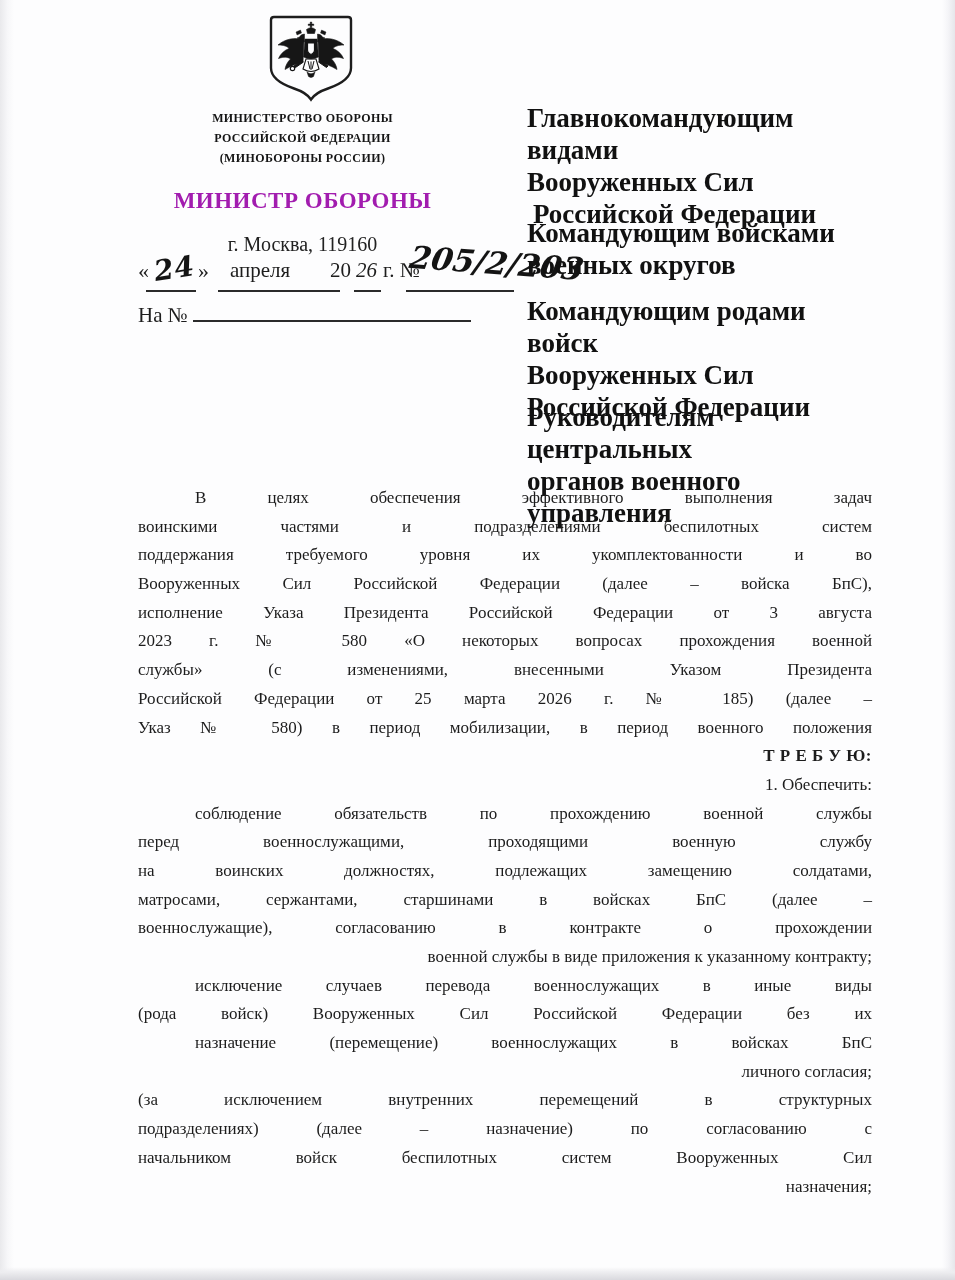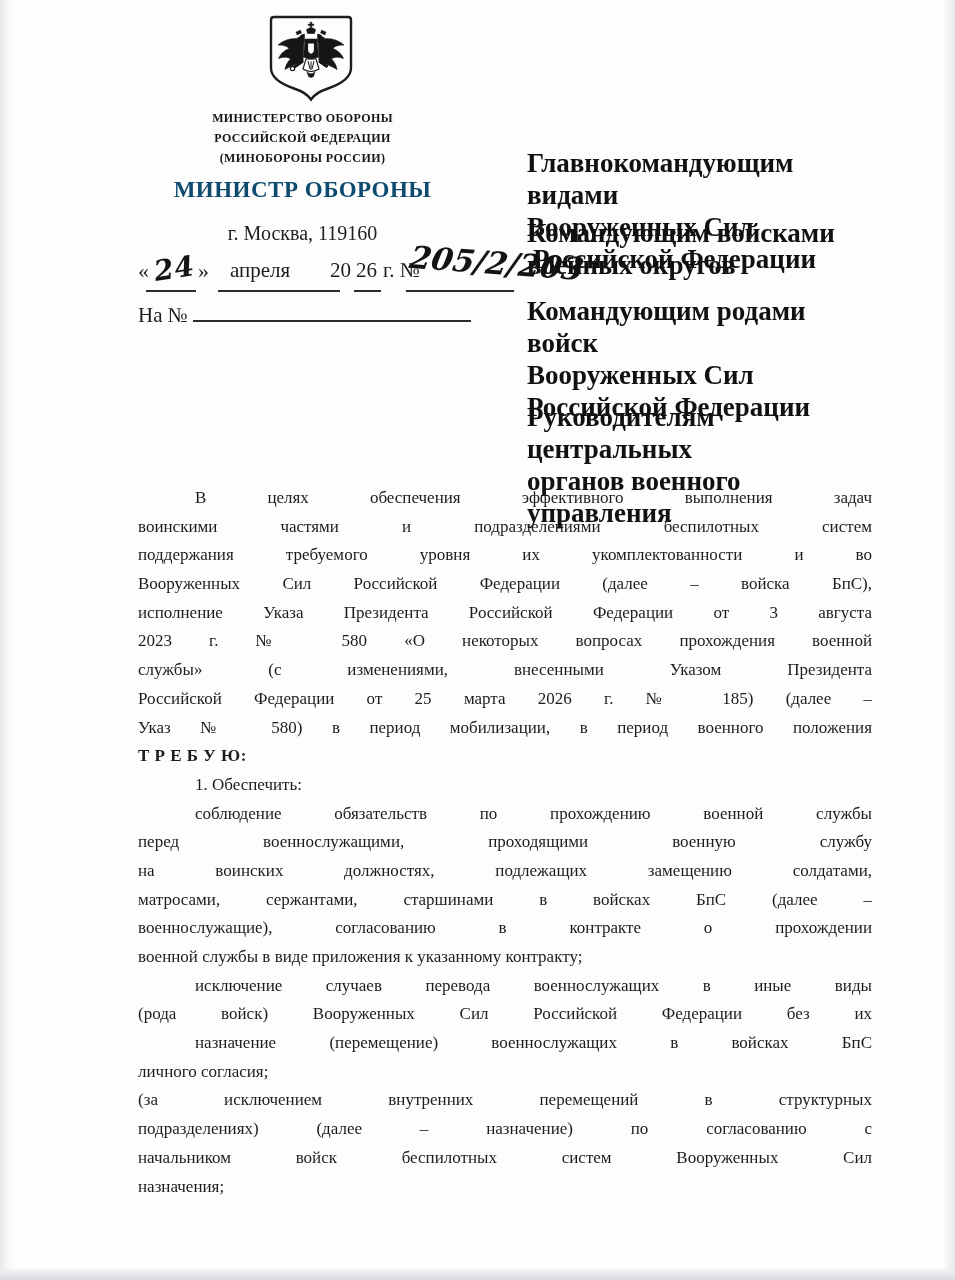--- a/index.html
+++ b/index.html
@@ -9,47 +9,47 @@
   
   .edge{position:absolute;pointer-events:none;}
   .edge-left{left:0;top:0;width:14px;height:1280px;background:linear-gradient(to right,#e9e9ec,#f7f7f9 55%,rgba(255,255,255,0));}
   .edge-right{right:0;top:0;width:13px;height:1280px;background:linear-gradient(to left,#e6e6ea,#f5f5f8 55%,rgba(255,255,255,0));}
   .edge-bottom{left:0;bottom:0;width:955px;height:13px;background:linear-gradient(to top,#d9d9de,#ededf0 60%,rgba(255,255,255,0));}
 
   
   .letterhead{position:absolute;left:130px;top:12px;width:345px;text-align:center;}
   .crest{position:relative;left:8px;width:100px;height:92px;margin:0 auto;display:block;}
   .org-name{margin-top:4px;font-weight:700;font-size:12px;line-height:20px;letter-spacing:.4px;color:#151515;}
-  .minister{margin-top:9px;font-weight:700;font-size:23px;line-height:26px;letter-spacing:.5px;color:#0c4a6e;}
+  .minister{margin-top:20px;font-weight:700;font-size:23px;line-height:26px;letter-spacing:.5px;color:#a21caf;}
   .city{margin-top:19px;font-size:20px;color:#222;}
 
   
   .date-row{position:absolute;left:138px;top:254px;width:390px;height:50px;font-size:21px;color:#1d1d1d;}
   .date-row .seg{position:absolute;top:4px;}
   .ul{position:absolute;border-bottom:2px solid #2b2b2b;height:0;top:36px;}
   .quo{font-size:22px;}
   .hw{font-family:"DejaVu Serif", serif;font-style:italic;font-weight:700;color:#141414;}
   .hw-day{position:absolute;left:16px;top:-2px;font-size:28px;transform:rotate(-9deg);letter-spacing:1px;}
   .hw-num{position:absolute;left:272px;top:-9px;font-size:31px;transform:rotate(4deg) skewX(-6deg);white-space:nowrap;}
   .month-txt{position:absolute;left:62px;top:4px;width:120px;text-align:center;}
   .ref-row{position:absolute;left:138px;top:300px;font-size:21px;color:#1d1d1d;}
   .ref-blank{display:inline-block;width:278px;height:20px;border-bottom:2px solid #2b2b2b;margin-left:5px;}
 
   
   .addressees{position:absolute;left:527px;top:102px;width:352px;font-weight:700;font-size:27px;line-height:32px;color:#111;}
   .addr-block{position:absolute;left:0;width:352px;}
-  .addr-b0{top:0;margin-top:45px;}
+  .addr-b0{top:0;}
   .addr-b1{top:115px;}
   .addr-b2{top:193px;}
   .addr-b3{top:299px;}
   .addr-b0 .al-2{padding-left:6px;}
 
   
   .bodytext{position:absolute;left:138px;top:484px;width:734px;font-size:17px;color:#1c1c1c;}
-  .ln{line-height:28.7px;height:28.7px;white-space:nowrap;}
+  .ln{line-height:28.7px;height:28.7px;white-space:nowrap;text-align:right;}
   .jst{text-align:justify;text-align-last:justify;white-space:normal;}
   .ind{padding-left:57px;}
   .bld{font-weight:700;letter-spacing:.5px;}
 </style>
 </head>
 <body>
 
 <div class="page">
   <div class="edge edge-left"></div>
   <div class="edge edge-right"></div>
@@ -98,21 +98,21 @@
 
   <div class="date-row">
     <span class="seg quo" style="left:0;">«</span>
     <span class="hw hw-day">24</span>
     <span class="ul" style="left:8px;width:50px;"></span>
     <span class="seg quo" style="left:60px;">»</span>
     <span class="ul" style="left:80px;width:122px;"></span>
     <span class="month-txt">апреля</span>
     <span class="seg" style="left:192px;">20</span>
     <span class="ul" style="left:216px;width:27px;"></span>
-    <span class="seg" style="left:218px;">26</span>
+    <span class="seg" style="left:218px;font-style:italic;">26</span>
     <span class="seg" style="left:245px;">г.</span>
     <span class="seg" style="left:262px;">№</span>
     <span class="ul" style="left:268px;width:108px;"></span>
     <span class="hw hw-num">205/2/203</span>
   </div>
 
   <div class="ref-row">
     <span>На №</span><span class="ref-blank"></span>
   </div>
 

